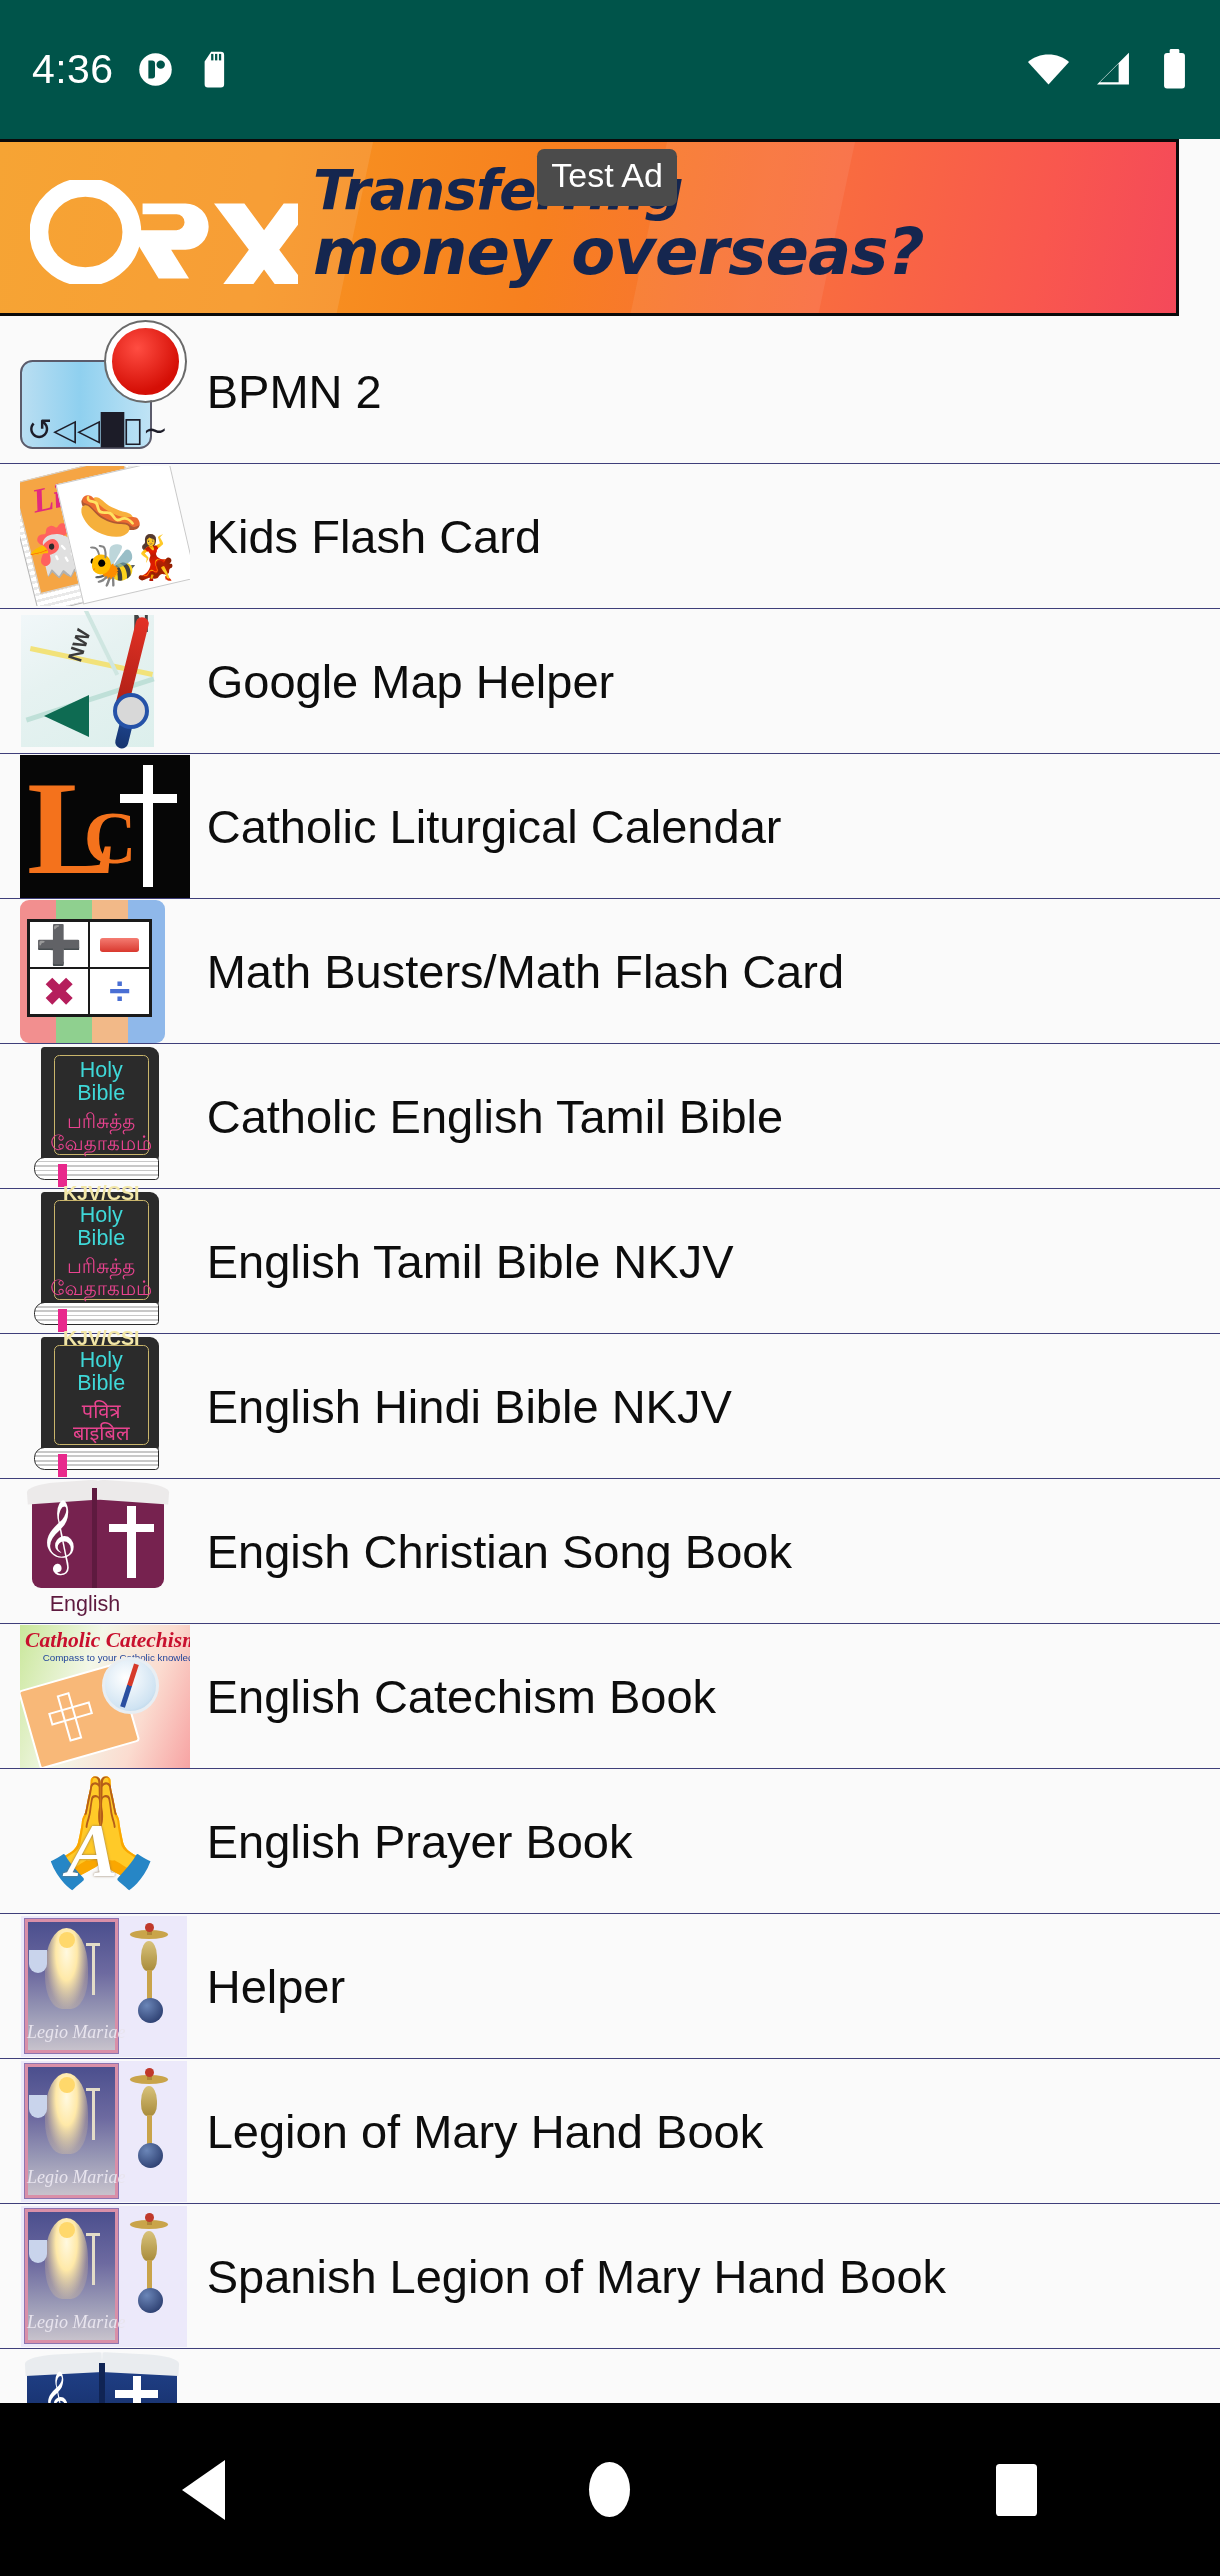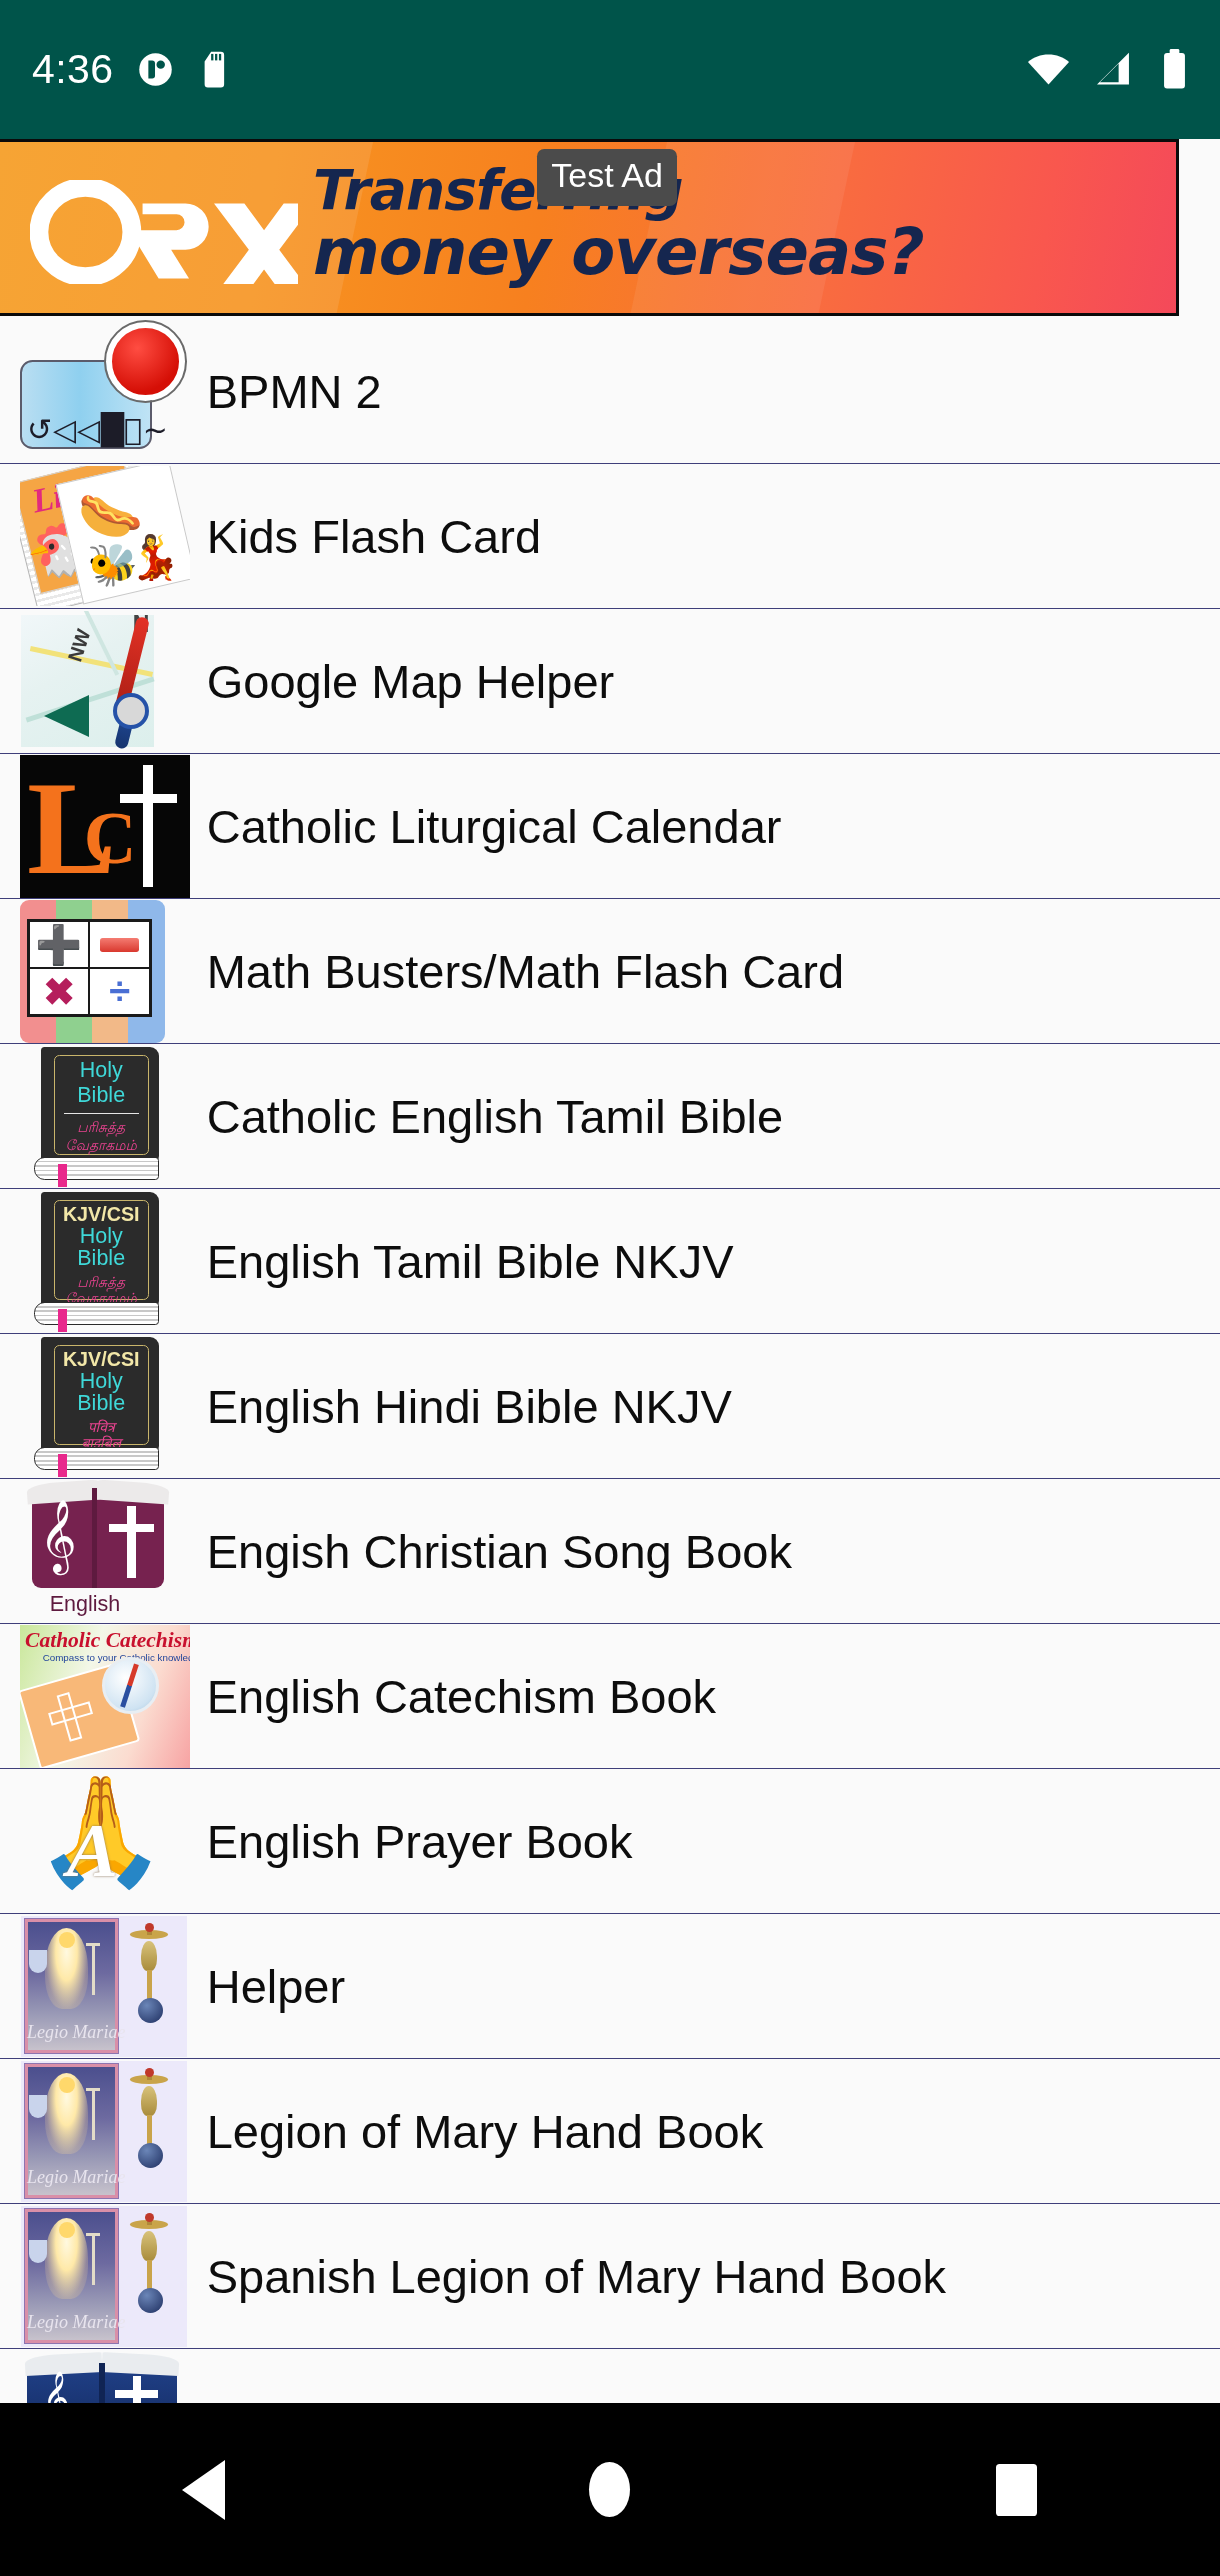--- a/index.html
+++ b/index.html
@@ -210,27 +210,27 @@
 
   
   .ic-bible { width: 170px; height: 141px; }
   .bb-body {
     position: absolute; left: 21.5px; top: 1.8px; width: 118px; height: 118px;
     background: #2b2b2b; border-radius: 3.6px 9px 9px 3.6px;
   }
   .bb-frame {
     position: absolute; left: 34px; top: 9px; width: 95px; height: 100px;
     border: 1.8px solid #c9b56b; border-radius: 5.4px;
-    display: flex; flex-direction: column; align-items: center; justify-content: space-between;
+    display: flex; flex-direction: column; align-items: center; justify-content: flex-end;
     padding-top: 3.6px;
   }
   .bb-kjv { color: #f2e7a8; font-size: 19.7px; font-weight: bold; line-height: 1.05; }
   .bb-holy { color: #3fd8d8; font-size: 21.5px; line-height: 1.05; }
   .bb-rule { width: 75px; height: 1.8px; background: #e6e6e6; margin: 2.7px 0; }
-  .bb-native { color: #e8438f; font-size: 14px; line-height: 1.1; text-align: center; font-style: italic; }
+  .bb-native { color: #e8438f; font-size: 20px; line-height: 1.1; text-align: center; }
   .bb-pages {
     position: absolute; left: 14.3px; top: 111px; width: 125px; height: 23px;
     background: repeating-linear-gradient(#ffffff 0 2.7px,#c8c8c8 2.7px 4.5px);
     border-radius: 10.7px 3.6px 3.6px 10.7px; border: 1.8px solid #2b2b2b;
   }
   .bb-ribbon { position: absolute; left: 38px; top: 118px; width: 9px; height: 23px; background: #e8288c; }
 
   
   .ic-song { width: 170px; height: 141px; }
   .sb-book {

